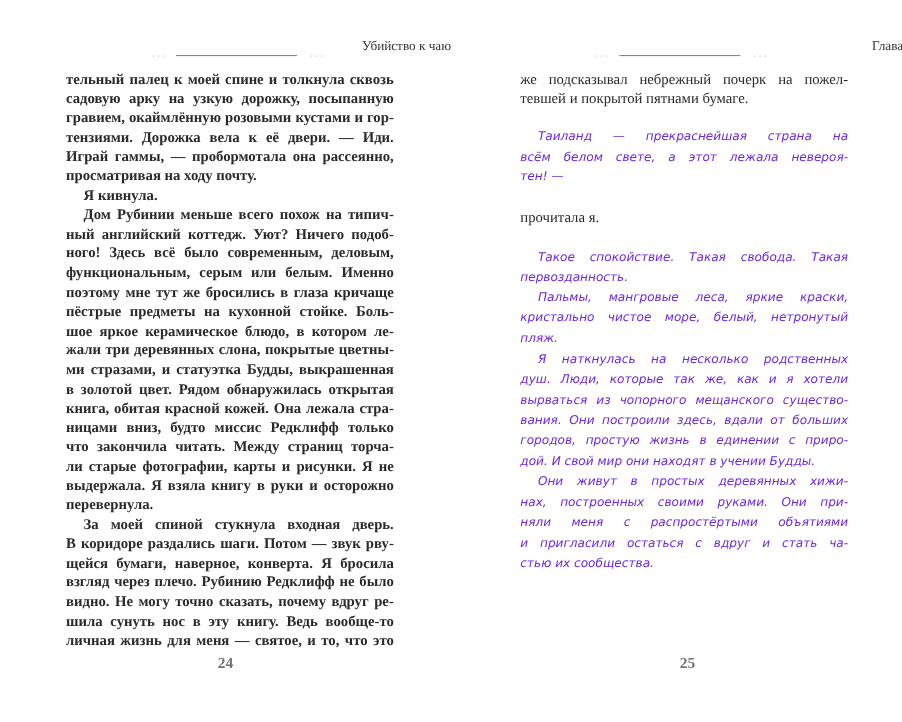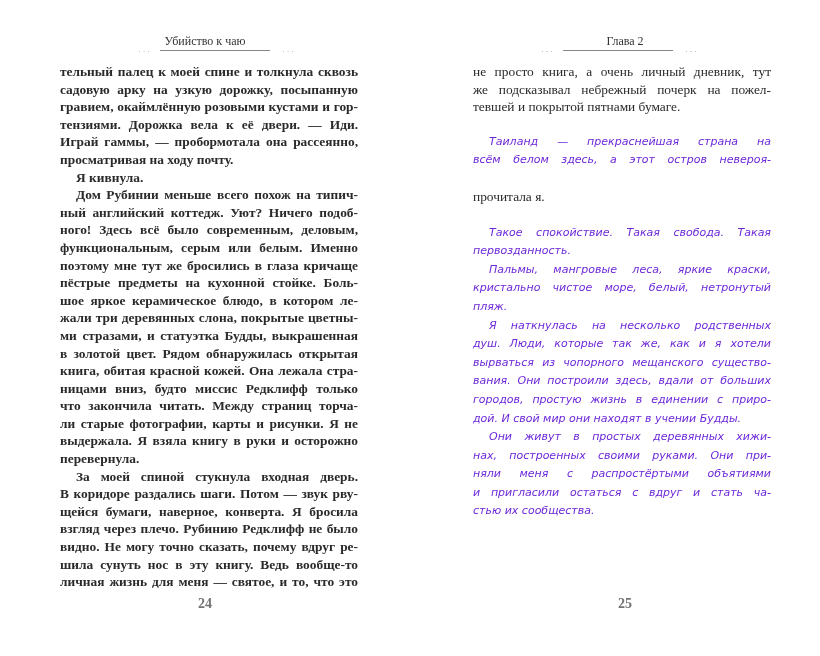--- a/index.html
+++ b/index.html
@@ -4,21 +4,21 @@
   <style>
     html, body { margin: 0; padding: 0; }
     body {
       width: 820px; height: 656px; background: #ffffff; position: relative; overflow: hidden;
       font-family: "Liberation Serif", "DejaVu Serif", serif; color: #2a2a2a;
     }
     .page { position: absolute; top: 0; height: 656px; }
     .page.left { left: 0; width: 410px; }
     .page.right { left: 420px; width: 410px; }
     .running-head {
-      position: absolute; top: 34px; left: 0; width: 100%; text-align: center;
+      position: absolute; top: 34px; left: 0; width: 100%; text-align: right;
       font-size: 12px; color: #333;
     }
     .running-head .title { display: inline-block; }
     .head-rule {
       position: absolute; top: 50px; height: 1px;
     }
     .page.left .head-rule { left: 140px; width: 150px; }
     .page.right .head-rule { left: 123px; width: 150px; }
     .head-rule .line { position: absolute; left: 20px; right: 20px; top: 0; border-top: 1px solid #888; }
     .head-rule .dots { position: absolute; top: -3px; font-size: 8px; color: #999; letter-spacing: 2px; }
@@ -93,27 +93,27 @@
 <div class="page right">
   <div class="running-head">
     <span class="title">Глава 2</span>
   </div>
   <div class="head-rule">
     <span class="dots l">···</span>
     <span class="line"></span>
     <span class="dots r">···</span>
   </div>
   <div class="text" id="right-text">
-      <span class="line-row">не просто книга, а очень личный дневник, тут</span>
       <span class="line-row">же подсказывал небрежный почерк на пожел-</span>
       <span class="line-row last">тевшей и покрытой пятнами бумаге.</span>
       <div class="gap"></div>
       <div class="hand">
         <span class="line-row indent">Таиланд — прекраснейшая страна на</span>
-        <span class="line-row">всём белом здесь, а этот остров невероя-</span>
+        <span class="line-row">всём белом свете, а этот лежала невероя-</span>
+        <span class="line-row last">тен! —</span>
       </div>
       <div class="gap2"></div>
       <span class="line-row last">прочитала я.</span>
       <div class="gap2"></div>
       <div class="hand">
         <span class="line-row indent">Такое спокойствие. Такая свобода. Такая</span>
         <span class="line-row last">первозданность.</span>
         <span class="line-row indent">Пальмы, мангровые леса, яркие краски,</span>
         <span class="line-row">кристально чистое море, белый, нетронутый</span>
         <span class="line-row last">пляж.</span>

